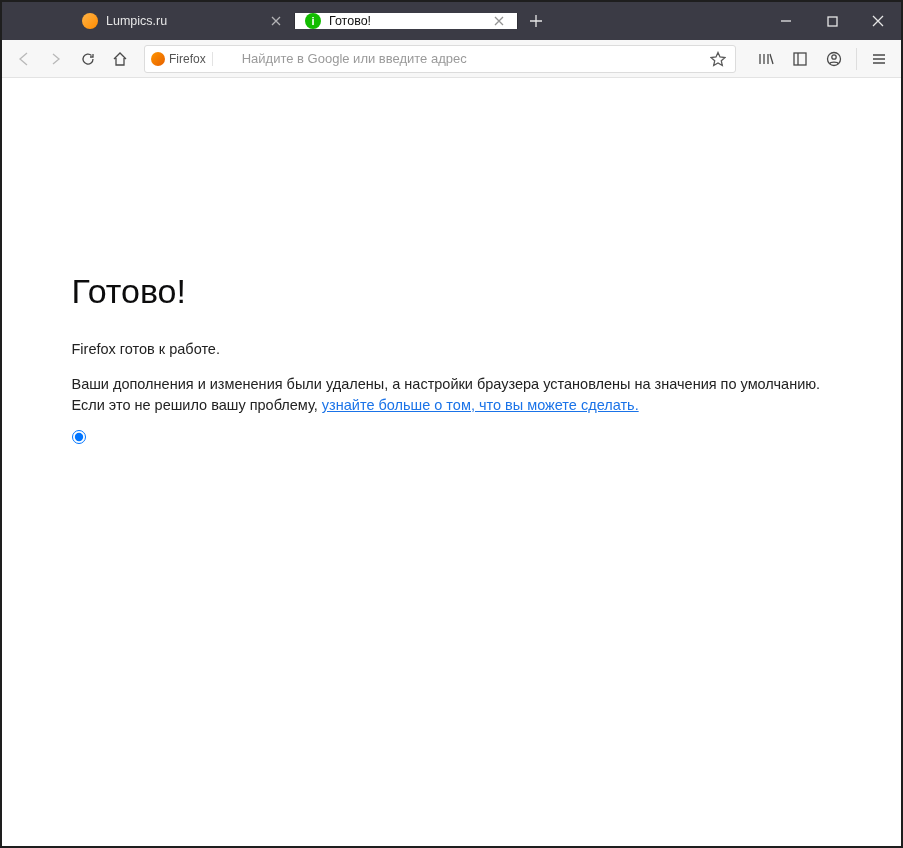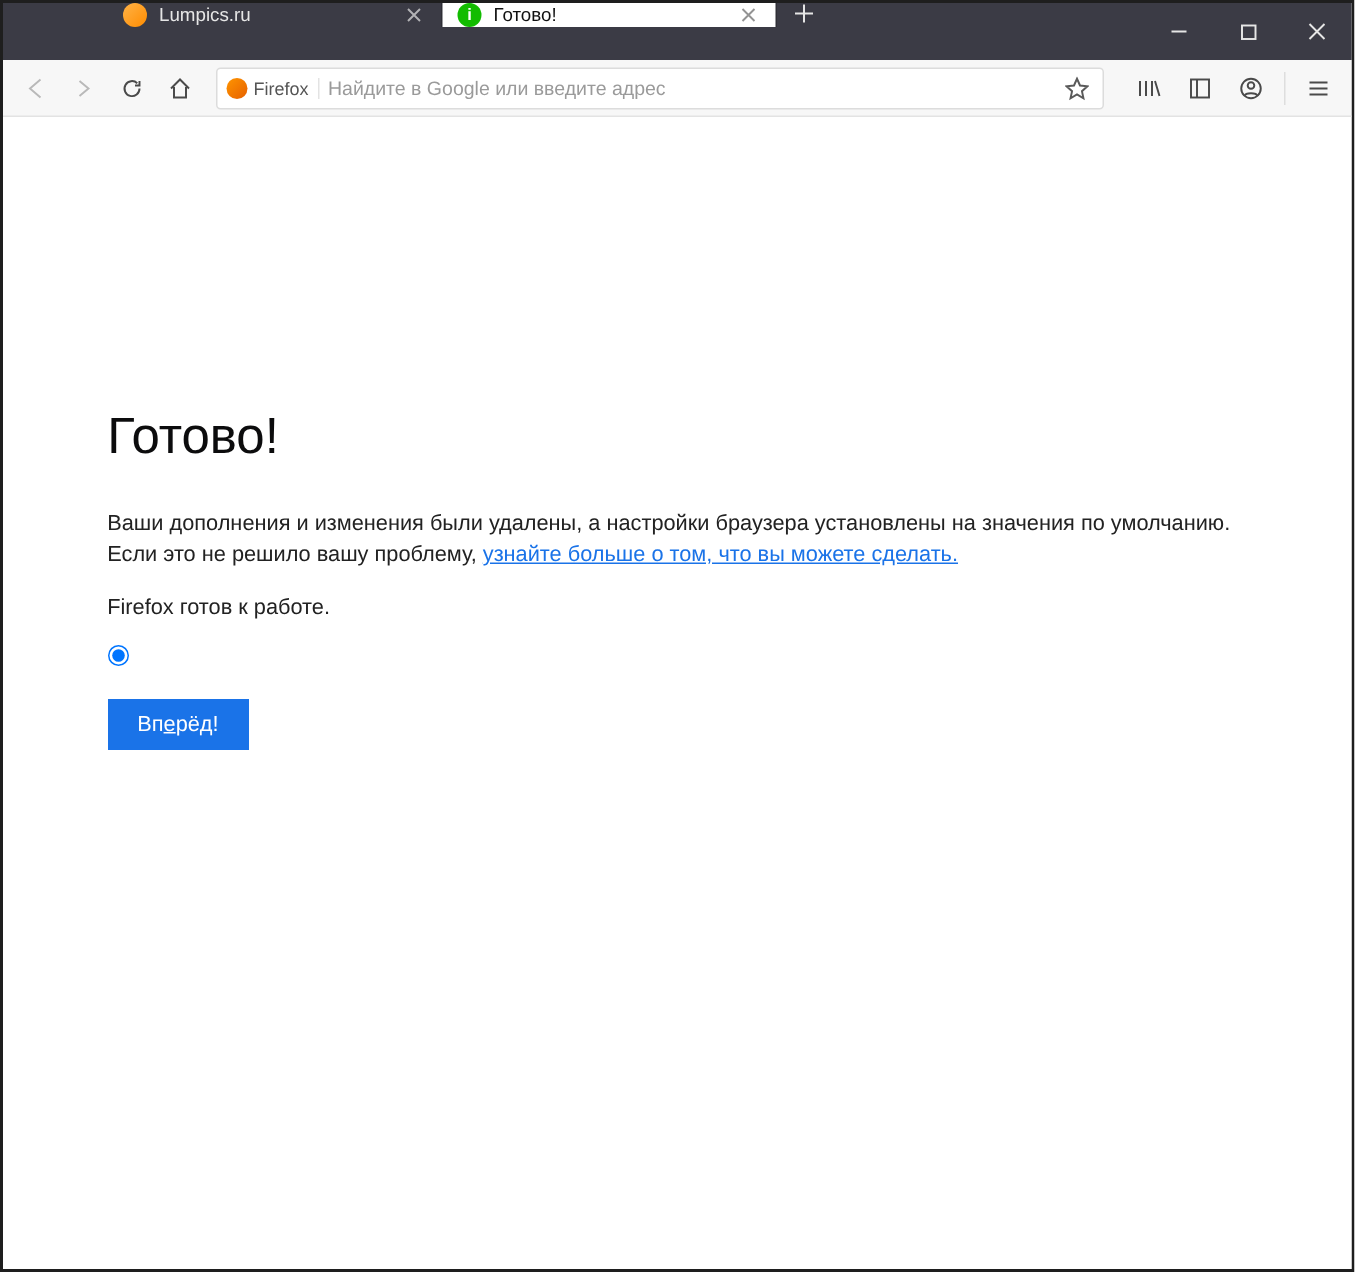--- a/index.html
+++ b/index.html
@@ -1,33 +1,33 @@
 <!DOCTYPE html>
 <html><head>
 <meta charset="utf-8">
 <style>
   * { margin:0; padding:0; box-sizing:border-box; }
   html,body { width:903px; height:848px; font-family:"Segoe UI",Arial,sans-serif; background:#fff;}
   .outer { width:903px; height:848px; border:2px solid #1e1e1e; background:#fff; display:flex; flex-direction:column;}
   .tabbar { height:38px; background:#3b3b45; display:flex; align-items:flex-end;}
-  .tabs { display:flex; height:100%; align-items:flex-start; margin-left:70px;}
+  .tabs { display:flex; height:100%; align-items:center; margin-left:70px;}
   .tab { width:223px; display:flex; align-items:center; padding:0 10px; font-size:12.5px; color:#e6e6e6; position:relative; border-right:1px solid #2f2f36;}
   .tab.active { background:#fff; color:#111;}
   .tab .favicon { width:16px; height:16px; margin-right:8px; flex-shrink:0; display:flex; align-items:center; justify-content:center;}
   .tab .title { flex:1; white-space:nowrap; overflow:hidden; text-overflow:ellipsis;}
   .tab .close { width:16px; height:16px; display:flex; align-items:center; justify-content:center; opacity:.7;}
   .newtab { width:36px; display:flex; align-items:center; justify-content:center; color:#e6e6e6; font-size:18px;}
   .spacer { flex:1;}
   .winctrls { display:flex; height:100%;}
   .winbtn { width:46px; display:flex; align-items:center; justify-content:center; color:#e6e6e6;}
   .svgicon { fill:none; stroke:currentColor; stroke-width:1.3;}
   .toolbar { height:38px; background:#f7f7f7; border-bottom:1px solid #e3e3e3; display:flex; align-items:center; padding:0 6px;}
   .tbtn { width:32px; height:30px; display:flex; align-items:center; justify-content:center; color:#4a4a4a; border-radius:3px;}
   .tbtn.disabled { color:#b9b9b9;}
-  .urlbar { flex:1; height:28px; background:#fff; border:1px solid #dcdcdc; border-radius:3px; margin:0 8px; display:flex; align-items:center; padding:0 6px;}
+  .urlbar { flex:1; height:28px; background:#fff; border:1px solid #dcdcdc; border-radius:3px; margin:0 8px; display:flex; align-items:center; padding:0 6px;gap:23px;}
   .identity { display:flex; align-items:center; gap:4px; font-size:12px; color:#555; padding-right:6px; border-right:1px solid #e3e3e3; margin-right:6px;}
   .ff-logo { width:14px; height:14px; background:linear-gradient(135deg,#ff9500,#e66000); border-radius:50%;}
   .urlinput { flex:1; border:none; outline:none; font-size:13px; background:transparent; color:#15803d;}
   .urlinput::placeholder { color:#9a9a9a;}
   .star-btn { width:22px; height:22px; display:flex; align-items:center; justify-content:center; color:#5a5a5a;}
   .tbar-right { display:flex; align-items:center; gap:2px; margin-left:6px;}
   .sep { width:1px; height:22px; background:#dedede; margin:0 4px;}
   .content { flex:1; background:#fff; overflow:auto; padding:44px 40px 40px 40px;}
   .page { max-width:760px; margin:0 auto; padding-top:150px;}
   h1 { font-size:34px; font-weight:300; color:#0c0c0d; margin-bottom:28px;}
@@ -151,28 +151,25 @@
         <svg width="16" height="16" class="svgicon">
             <path d="M2 4 H14 M2 8 H14 M2 12 H14"></path>
           </svg>
       </div>
     </div>
   </div>
 
   <div class="content">
     <div class="page">
       <h1>Готово!</h1>
+      <p class="para">Firefox готов к работе.</p>
       <p class="para">
         <span>Ваши дополнения и изменения были удалены, а настройки браузера установлены на значения по умолчанию. Если это не решило вашу проблему, </span><a href="#" class="link">узнайте больше о том, что вы можете сделать.</a>
       </p>
-      <p class="para">Firefox готов к работе.</p>
       <div class="radios">
         <label class="radio-row">
           <input type="radio" name="restore" checked="" style="">
         </label>
       </div>
-      <button class="primary-btn">
-        <span>Вп</span><span class="u">е</span><span>рёд!</span>
-      </button>
     </div>
   </div>
 
 </div>
 
 </body></html>

